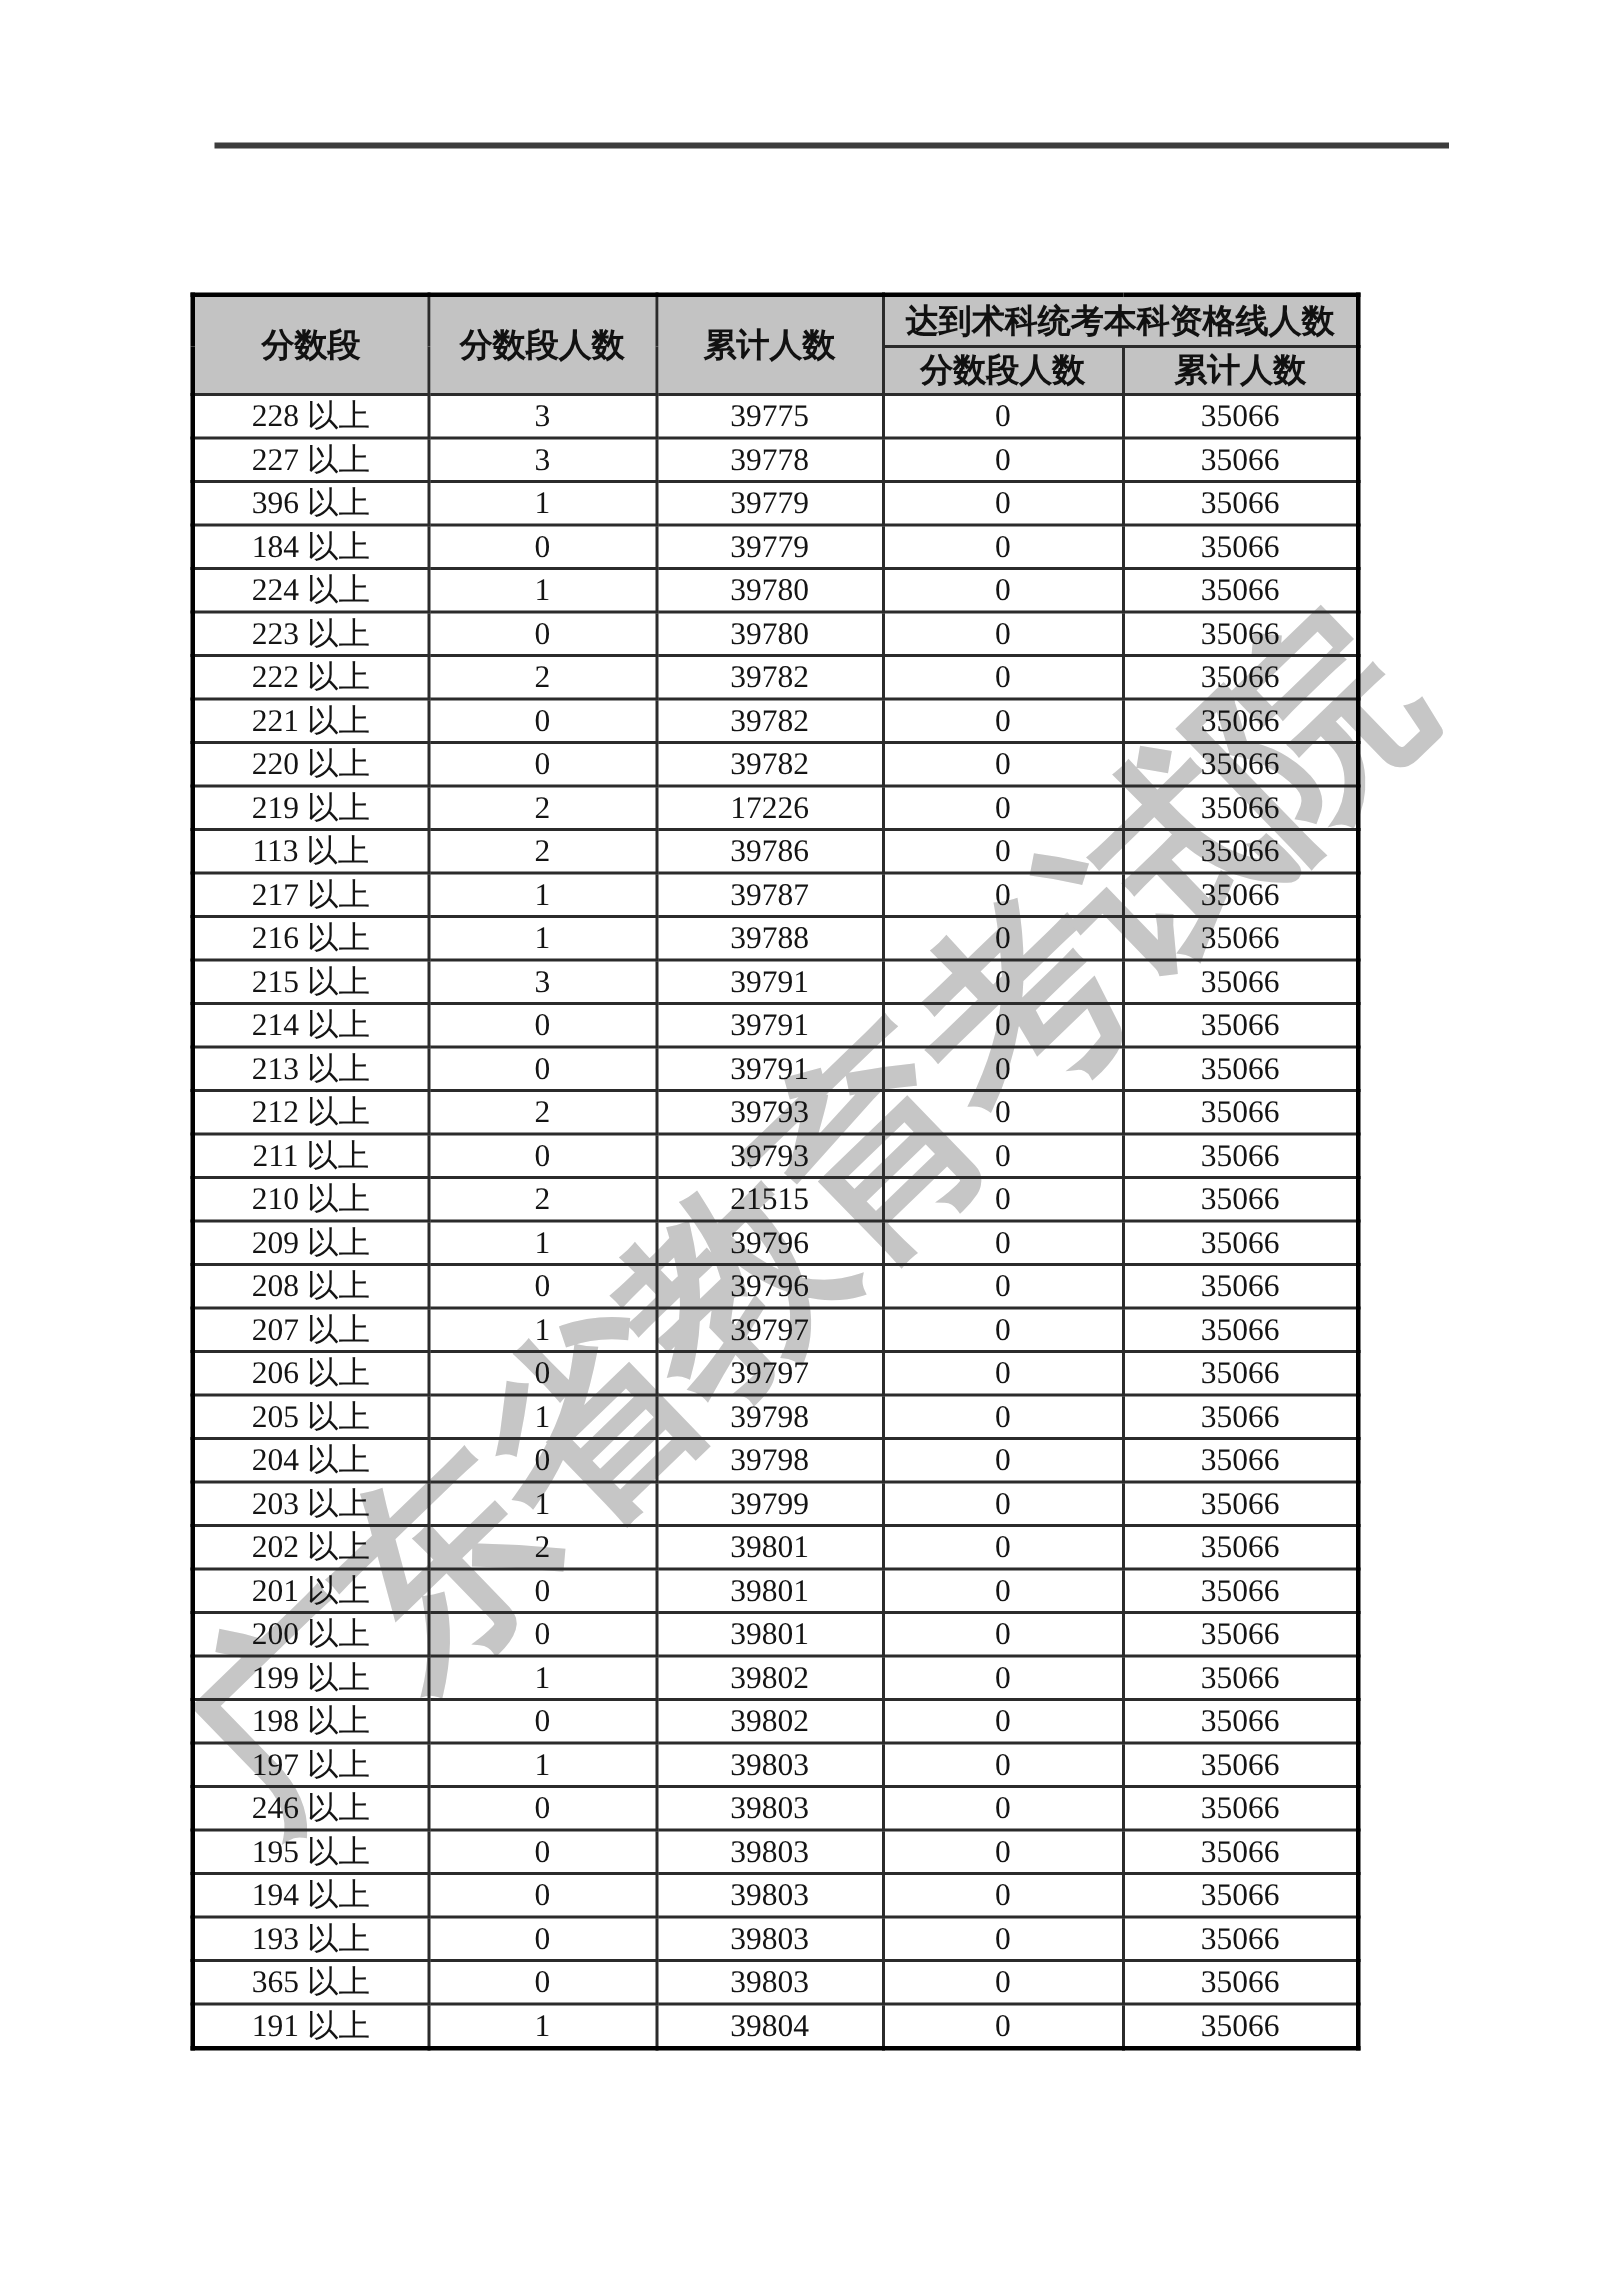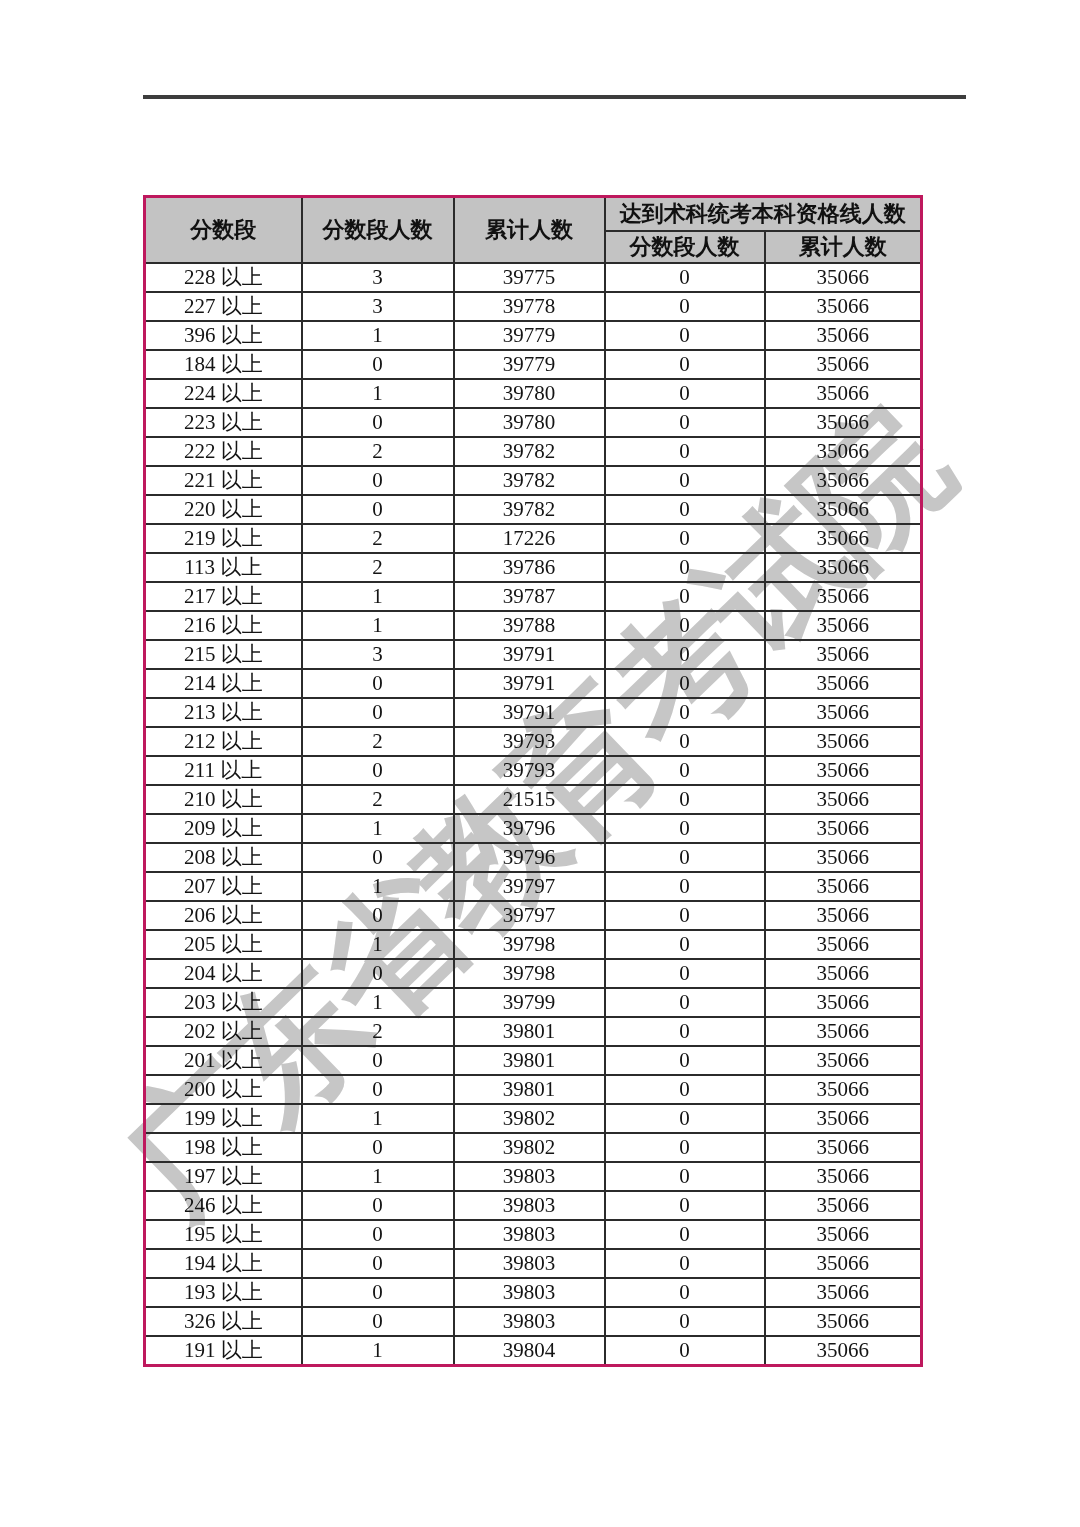--- a/index.html
+++ b/index.html
@@ -39,27 +39,27 @@
     font-weight: bold;
     letter-spacing: -6px;
     white-space: nowrap;
     color: #c6c6c6;
     z-index: 1;
     pointer-events: none;
     font-family: "Liberation Serif", "DejaVu Serif", serif;
   }
   table.score-table {
     position: absolute;
-    left: 143px;
+    left: 127px;
     top: 195px;
     width: 780px;
     border-collapse: collapse;
     table-layout: fixed;
     z-index: 3;
-    border: 3px solid #be185d;
+    border: 3px solid #000000;
   }
   table.score-table th,
   table.score-table td {
     border: 2px solid #2b2b2b;
     text-align: center;
     vertical-align: middle;
     padding: 0;
     overflow: hidden;
   }
   table.score-table thead th {
@@ -354,21 +354,21 @@
           <td>35066</td>
         </tr>
         <tr>
           <td>193 以上</td>
           <td>0</td>
           <td>39803</td>
           <td>0</td>
           <td>35066</td>
         </tr>
         <tr>
-          <td>326 以上</td>
+          <td>365 以上</td>
           <td>0</td>
           <td>39803</td>
           <td>0</td>
           <td>35066</td>
         </tr>
         <tr>
           <td>191 以上</td>
           <td>1</td>
           <td>39804</td>
           <td>0</td>

